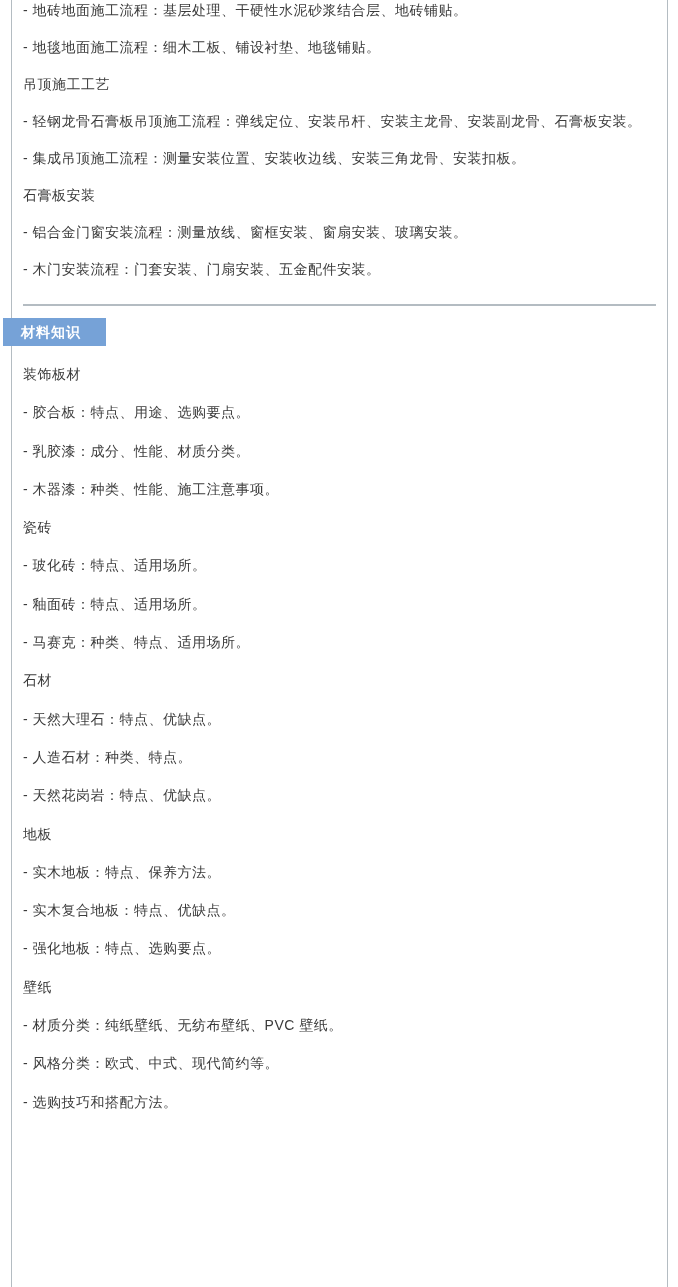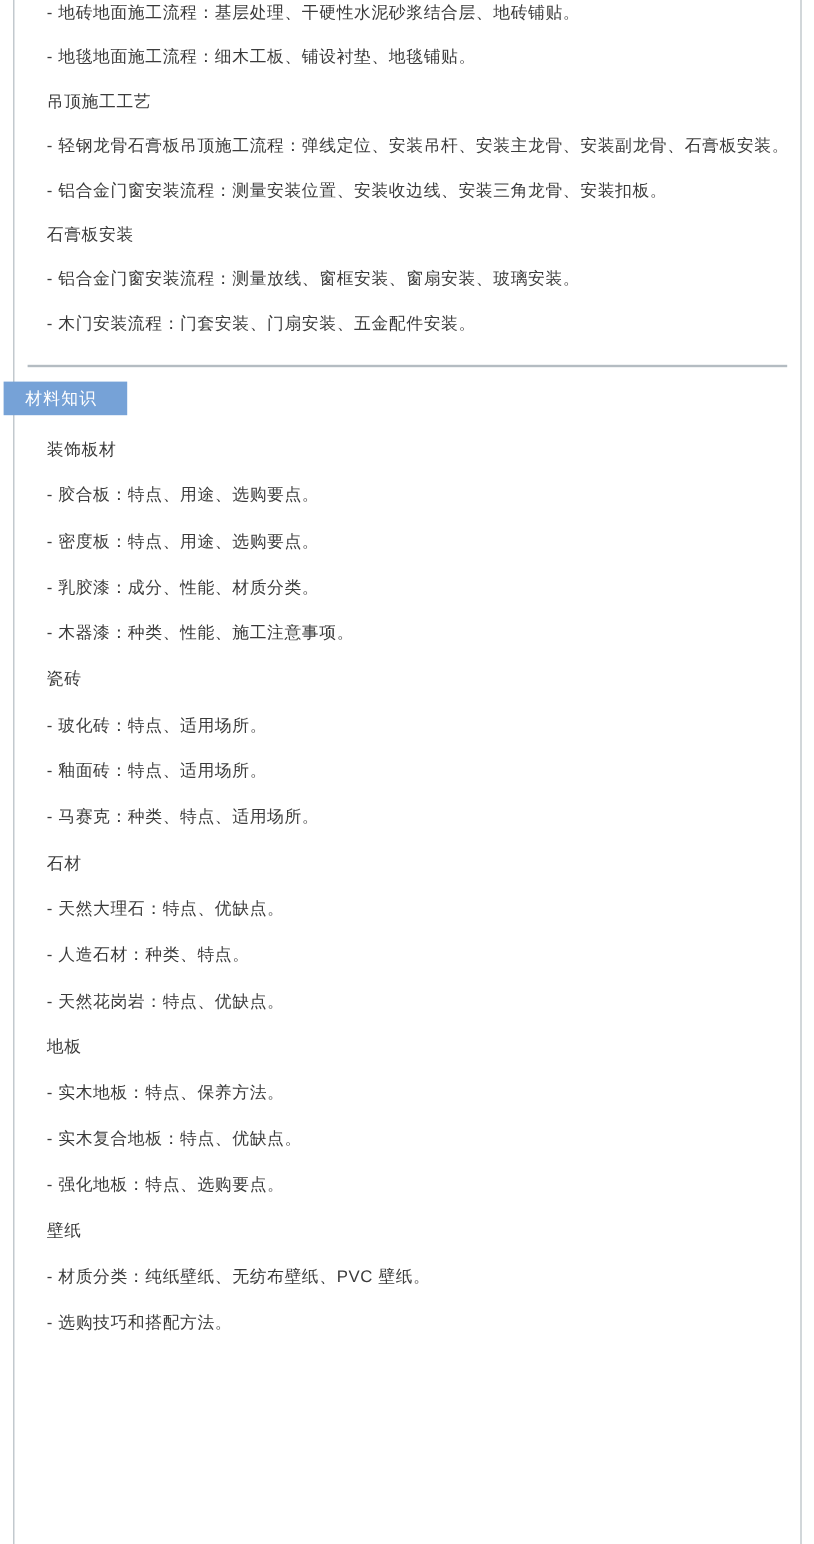--- a/index.html
+++ b/index.html
@@ -20,21 +20,20 @@
     top: -12px;
     width: 657px;
     height: 1340px;
     box-sizing: border-box;
     border: 1px solid var(--border-color, #b4bcc2);
     background: #ffffff;
     padding: 11px 11px 0 11px;
   }
   .section {
     display: block;
-    margin-left: 16px;
   }
   .line {
     margin: 0 0 16px 0;
     font-size: 14px;
     line-height: 21px;
     letter-spacing: 0.5px;
     color: var(--text-color, #3b3b3b);
     white-space: nowrap;
   }
   .section-material .line {
@@ -50,58 +49,58 @@
     display: block;
     width: 103px;
     box-sizing: border-box;
     height: 28px;
     line-height: 28px;
     margin: 12px 0 18px -20px;
     padding: 0 0 0 18px;
     background: var(--badge-bg, #76a2d7);
     color: var(--badge-fg, #ffffff);
     font-size: 14px;
-    font-weight: normal;
+    font-weight: bold;
     letter-spacing: 1px;
   }
 </style>
 </head>
 <body style="background: rgb(255, 255, 255);">
 
 <div class="card">
   <div class="section section-construction">
       <p class="line item">- 地砖地面施工流程：基层处理、干硬性水泥砂浆结合层、地砖铺贴。</p>
       <p class="line item">- 地毯地面施工流程：细木工板、铺设衬垫、地毯铺贴。</p>
       <p class="line subhead">吊顶施工工艺</p>
       <p class="line item">- 轻钢龙骨石膏板吊顶施工流程：弹线定位、安装吊杆、安装主龙骨、安装副龙骨、石膏板安装。</p>
-      <p class="line item">- 铝合金门窗安装流程：测量安装位置、安装收边线、安装三角龙骨、安装扣板。</p>
+      <p class="line item">- 集成吊顶施工流程：测量安装位置、安装收边线、安装三角龙骨、安装扣板。</p>
       <p class="line subhead">石膏板安装</p>
       <p class="line item">- 铝合金门窗安装流程：测量放线、窗框安装、窗扇安装、玻璃安装。</p>
       <p class="line item">- 木门安装流程：门套安装、门扇安装、五金配件安装。</p>
     </div>
 
   <hr class="divider">
 
   <h2 class="badge">材料知识</h2>
 
   <div class="section section-material">
       <p class="line subhead">装饰板材</p>
       <p class="line item">- 胶合板：特点、用途、选购要点。</p>
-      <p class="line item">- 密度板：特点、用途、选购要点。</p>
       <p class="line item">- 乳胶漆：成分、性能、材质分类。</p>
       <p class="line item">- 木器漆：种类、性能、施工注意事项。</p>
       <p class="line subhead">瓷砖</p>
       <p class="line item">- 玻化砖：特点、适用场所。</p>
       <p class="line item">- 釉面砖：特点、适用场所。</p>
       <p class="line item">- 马赛克：种类、特点、适用场所。</p>
       <p class="line subhead">石材</p>
       <p class="line item">- 天然大理石：特点、优缺点。</p>
       <p class="line item">- 人造石材：种类、特点。</p>
       <p class="line item">- 天然花岗岩：特点、优缺点。</p>
       <p class="line subhead">地板</p>
       <p class="line item">- 实木地板：特点、保养方法。</p>
       <p class="line item">- 实木复合地板：特点、优缺点。</p>
       <p class="line item">- 强化地板：特点、选购要点。</p>
       <p class="line subhead">壁纸</p>
       <p class="line item">- 材质分类：纯纸壁纸、无纺布壁纸、PVC 壁纸。</p>
+      <p class="line item">- 风格分类：欧式、中式、现代简约等。</p>
       <p class="line item">- 选购技巧和搭配方法。</p>
     </div>
 </div>
 
 </body></html>

